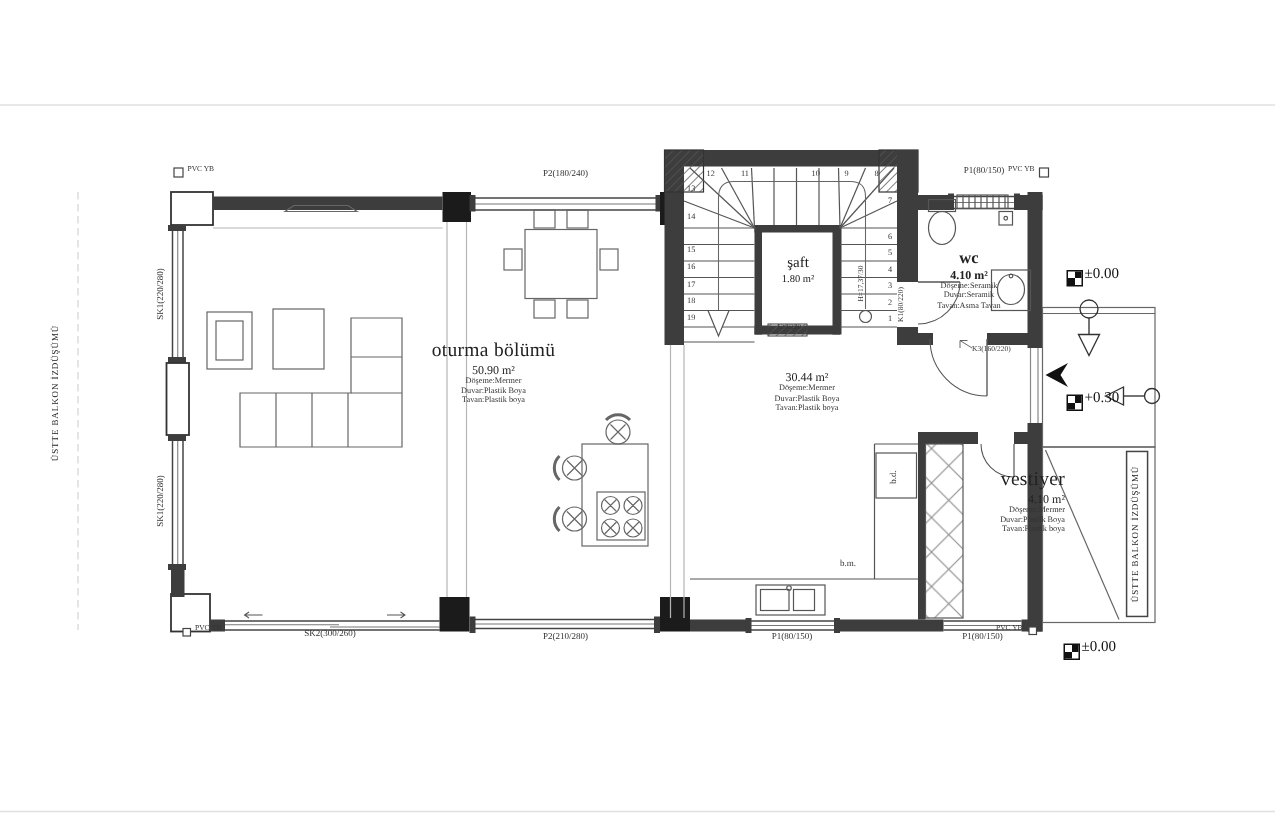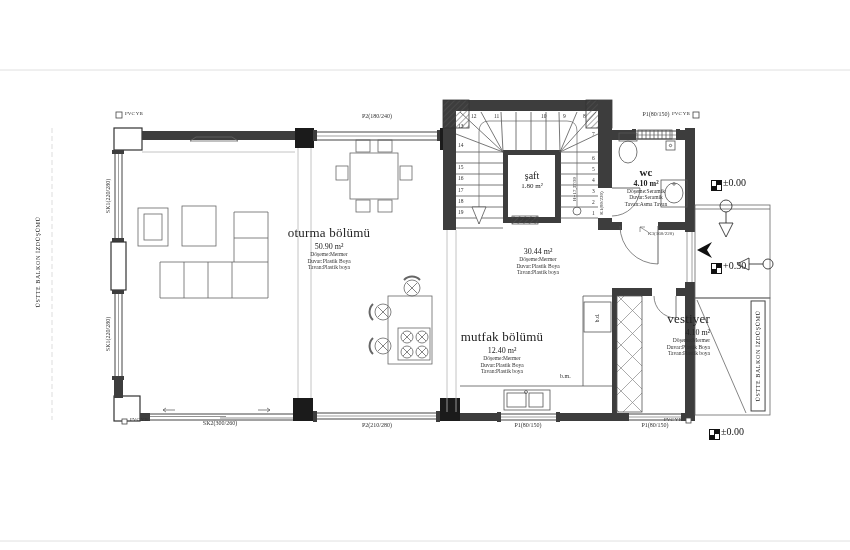--- a/index.html
+++ b/index.html
@@ -292,27 +292,20 @@
   <div class="fin">Tavan:Plastik boya</div>
 </div>
 
 <div class="lbl" style="left:462px;top:246px;width:152px;text-align:center;">
   <div class="room-area">30.44 m²</div>
   <div class="fin">Döşeme:Mermer</div>
   <div class="fin">Duvar:Plastik Boya</div>
   <div class="fin">Tavan:Plastik boya</div>
 </div>
 
-<div class="lbl" style="left:428px;top:330px;width:148px;text-align:center;">
-  <div class="room-name">mutfak bölümü</div>
-  <div class="room-area">12.40 m²</div>
-  <div class="fin">Döşeme:Mermer</div>
-  <div class="fin">Duvar:Plastik Boya</div>
-  <div class="fin">Tavan:Plastik boya</div>
-</div>
 
 <div class="lbl" style="left:506px;top:170px;width:52px;text-align:center;">
   <div style="font-size:10px;">şaft</div>
   <div style="font-size:7px;">1.80 m²</div>
 </div>
 
 <div class="lbl" style="left:608px;top:166px;width:76px;text-align:center;">
   <div style="font-size:11px;font-weight:bold;">wc</div>
   <div style="font-size:8px;font-weight:bold;">4.10 m²</div>
   <div class="fin">Döşeme:Seramik</div>

